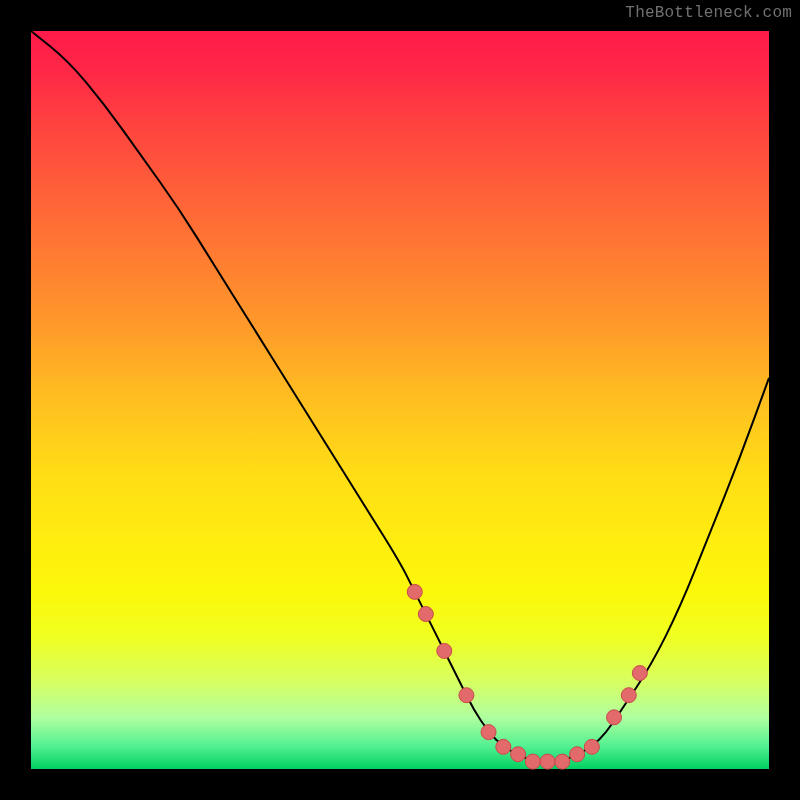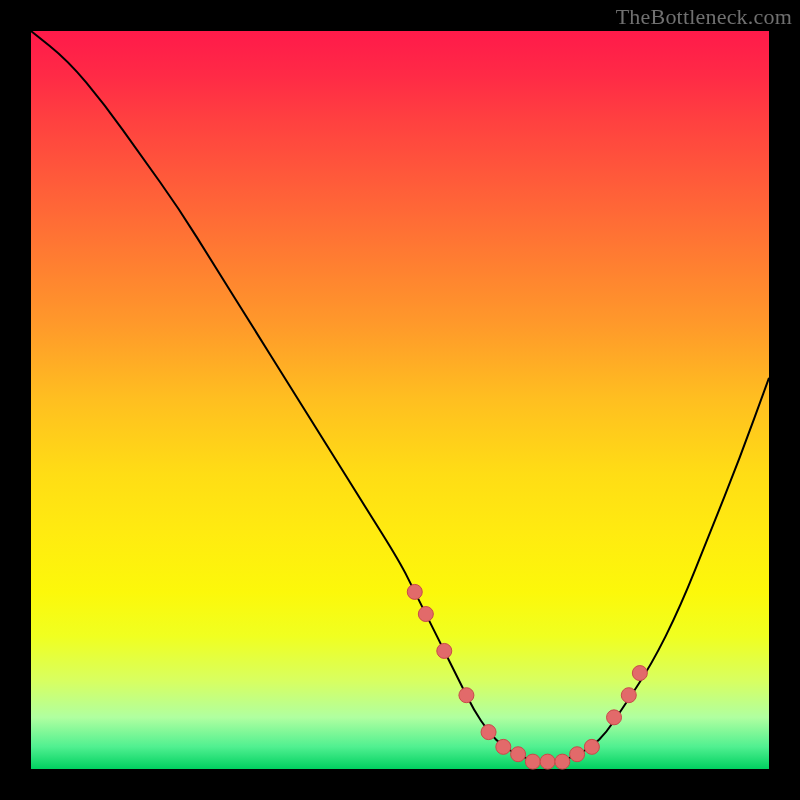--- a/index.html
+++ b/index.html
@@ -37,22 +37,22 @@
       #d8ff60 88%,
       #b0ffa0 93%,
       #50f090 97%,
       #00d060 100%
     );
   }
   .attribution {
     position: absolute;
     top: 4px;
     right: 8px;
-    font-family: Liberation Serif, serif;
-    font-size: 22px;
+    font-family: Liberation Mono, monospace;
+    font-size: 16px;
     color: #707070;
     letter-spacing: 0.2px;
   }
   svg.curve {
     position: absolute;
     left: 0;
     top: 0;
     width: 738px;
     height: 738px;
     overflow: visible;

